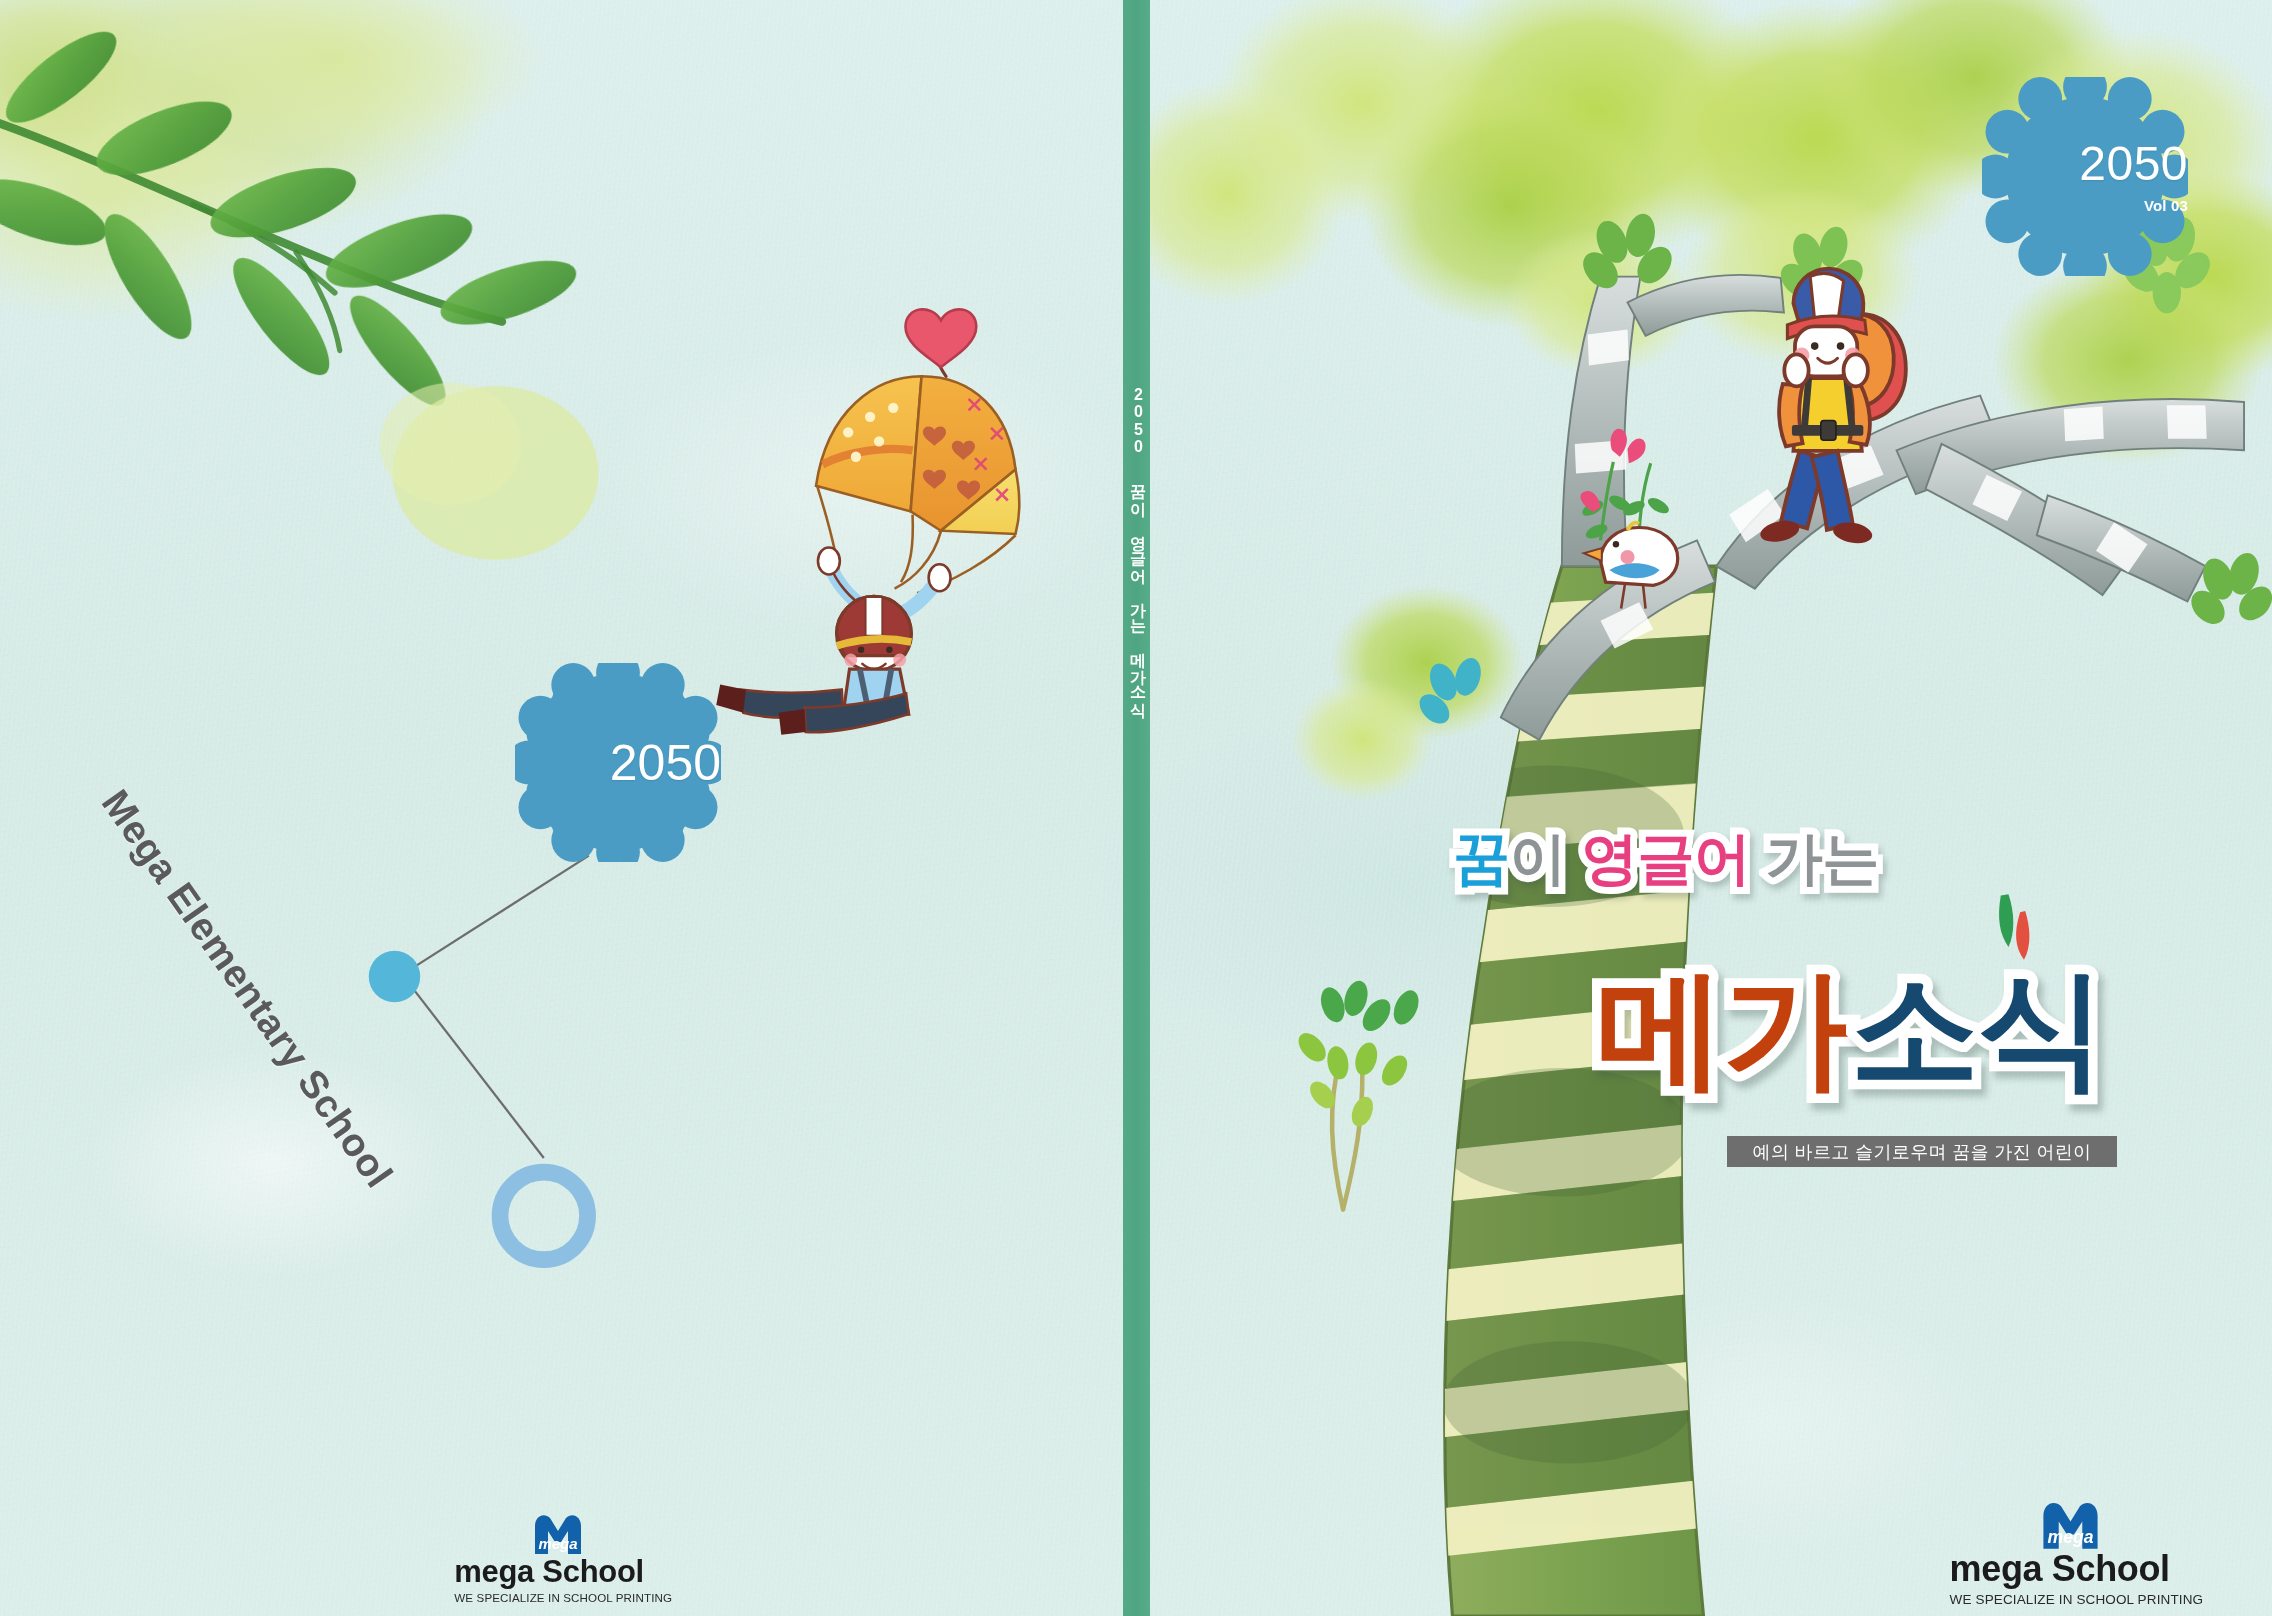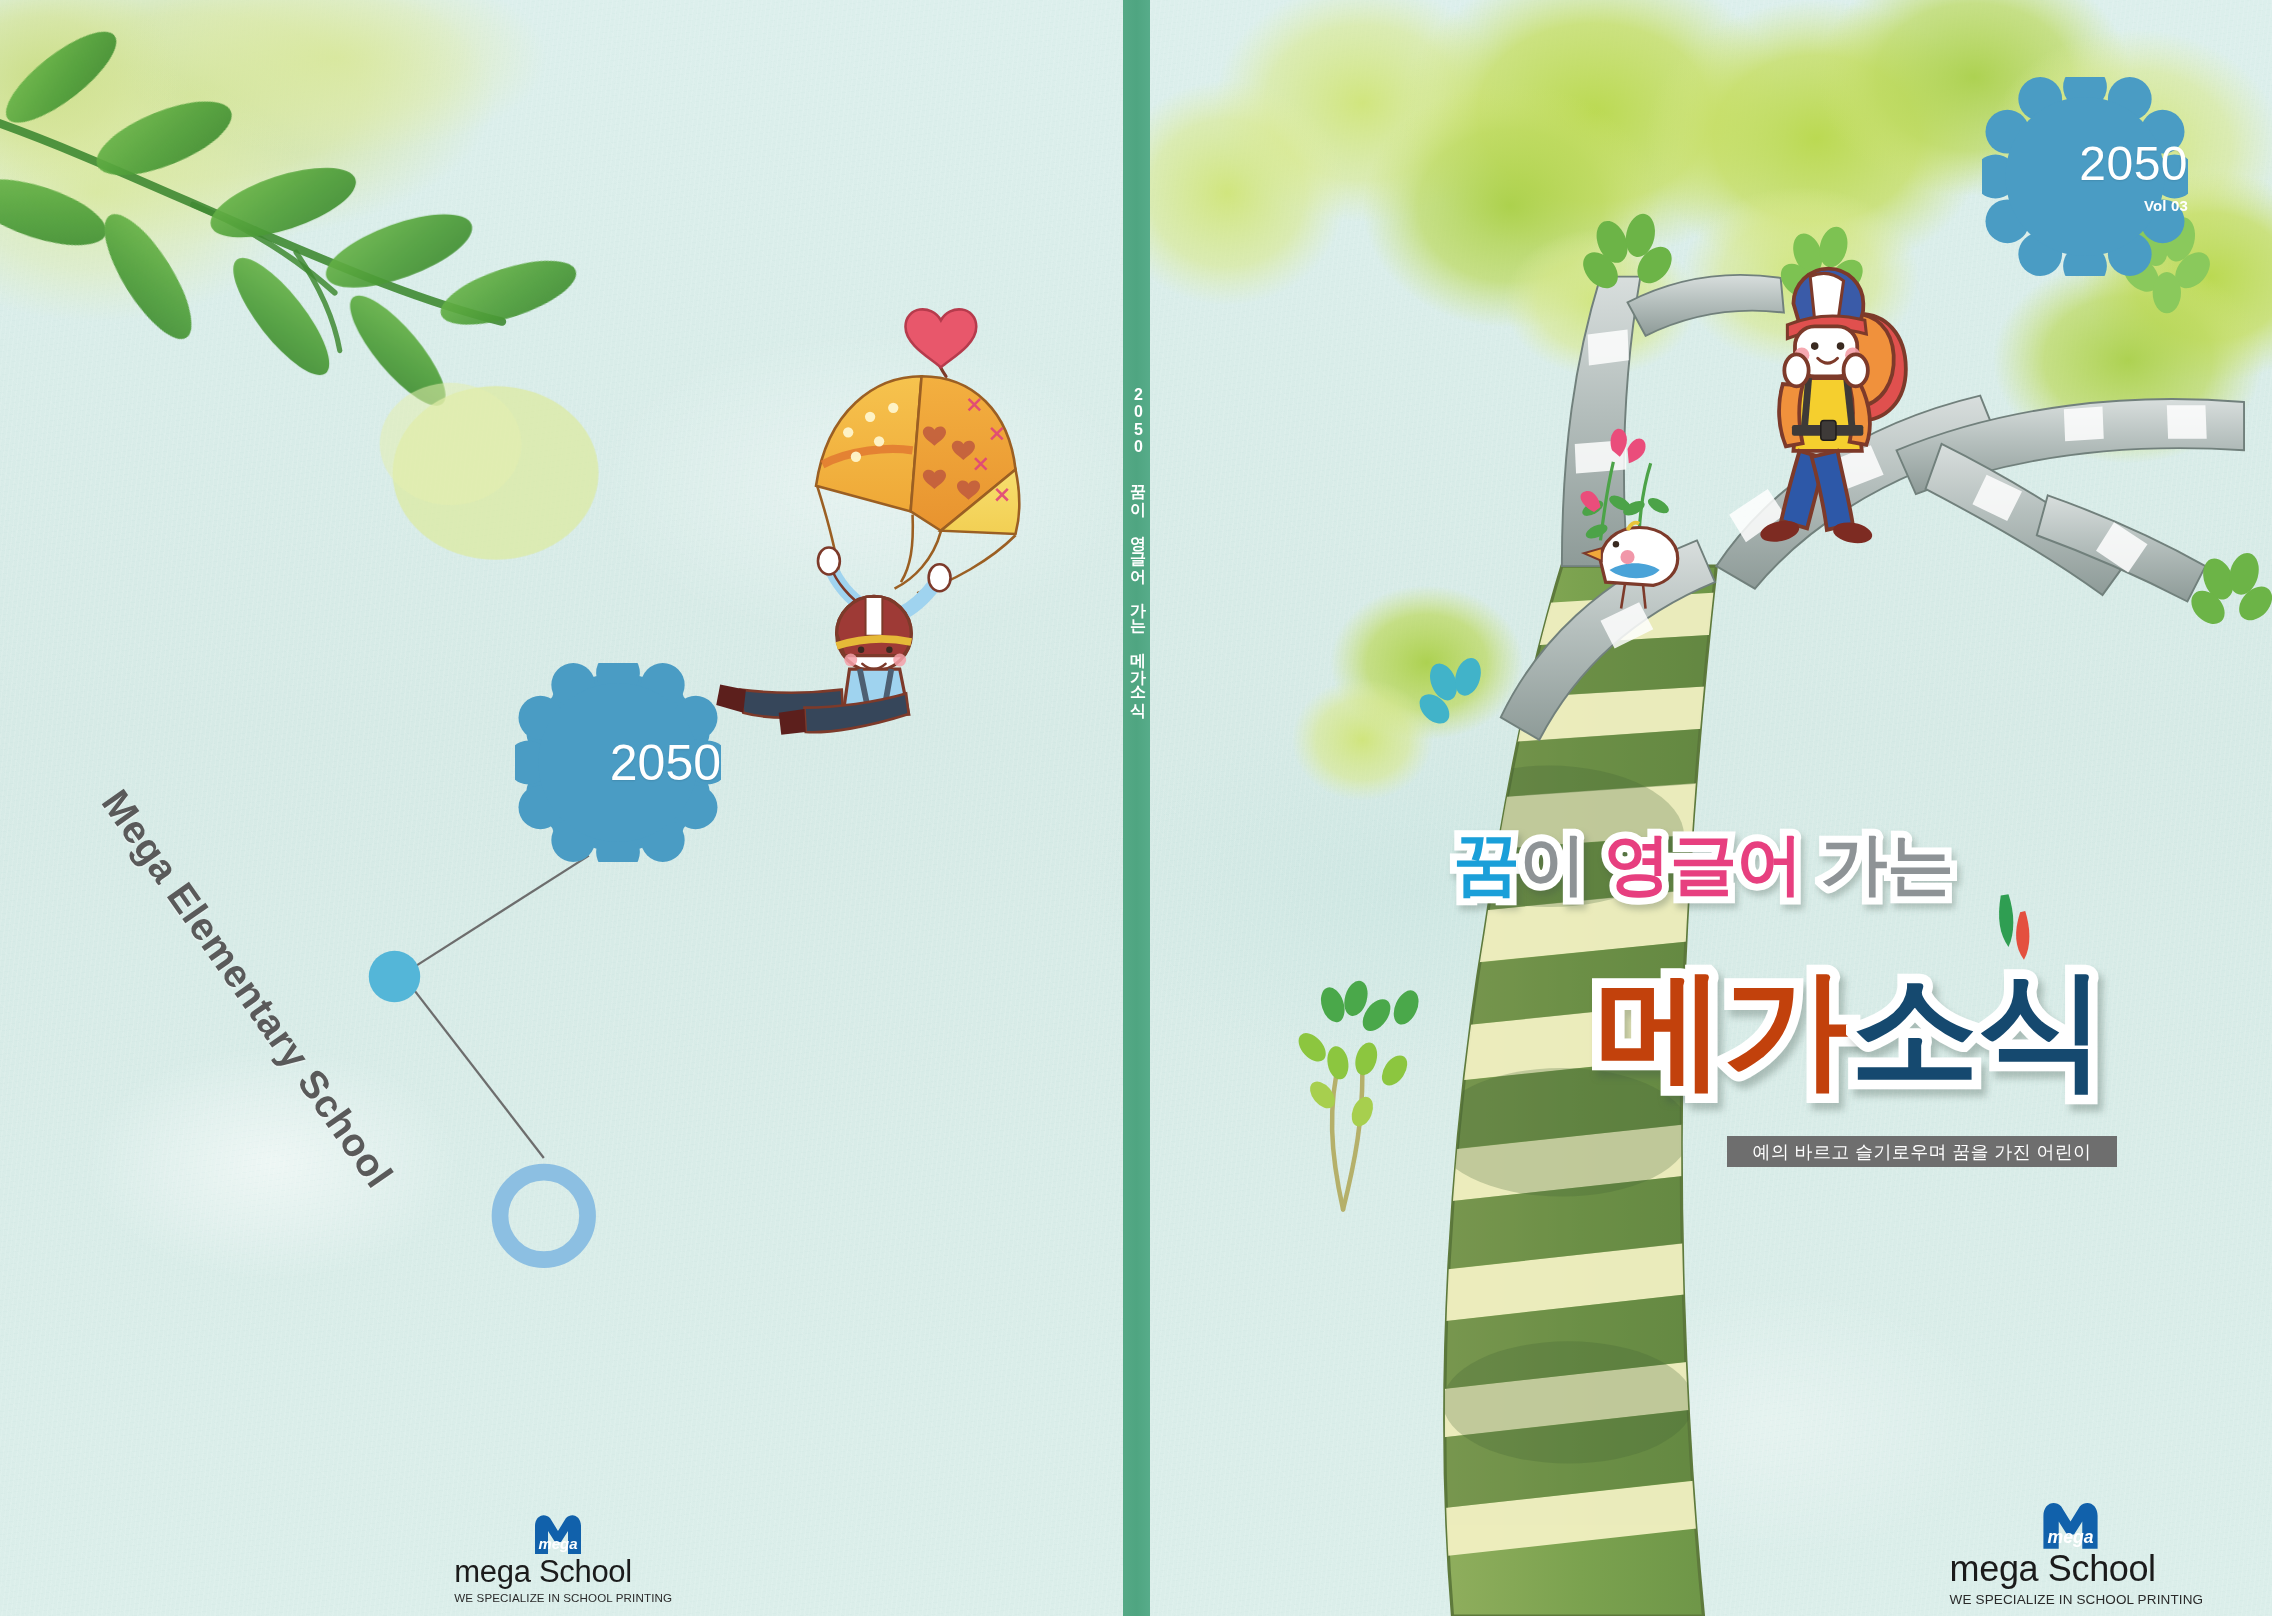--- a/index.html
+++ b/index.html
@@ -70,21 +70,21 @@
     font-size:39px;font-weight:700;color:#5a5a5a;
     letter-spacing:.015em;white-space:nowrap;
     text-shadow:1.3px 1.3px 0 rgba(255,255,255,.35);
   }
 
   
   #title-block{position:absolute;left:1416px;top:824px;width:798px;height:399px;}
 
   .title-line1{
     position:absolute;left:37px;top:6.4px;
-    font-size:67px;font-weight:800;letter-spacing:-.01em;
+    font-size:57px;font-weight:800;letter-spacing:-.01em;
     white-space:nowrap;line-height:1;
   }
   .title-line1 span{
     -webkit-text-stroke:14px #ffffff;paint-order:stroke fill;
     filter:drop-shadow(3.9px 5.1px 3.2px rgba(60,80,70,.28));
   }
   .t-blue{color:#1a9fd9;}
   .t-gray{color:#8e9396;}
   .t-pink{color:#e73f7f;}
   .t-gray2{color:#8e9396;}
@@ -107,21 +107,21 @@
     background:#6e6e6e;
     display:flex;align-items:center;justify-content:center;
     color:#fff;font-size:18px;letter-spacing:.02em;font-weight:500;
   }
 
   
   .logo{position:absolute;display:flex;align-items:center;flex-direction:column;}
   .logo .mark{position:relative;flex:0 0 auto;}
   .logo .mark svg{display:block;}
   .logo .words{display:flex;flex-direction:column;justify-content:center;}
-  .logo .w1{font-size:0;font-weight:400;color:#1b1b1b;letter-spacing:-.01em;line-height:1;}
+  .logo .w1{font-size:0;font-weight:700;color:#1b1b1b;letter-spacing:-.01em;line-height:1;}
   .logo .w2{color:#2a2a2a;letter-spacing:.01em;line-height:1;}
 
   #logo-back{left:444px;top:1511px;}
   #logo-back .mark svg{width:50px;height:45px;}
   #logo-back .words{margin-left:10.3px;}
   #logo-back .w1{font-size:31px;}
   #logo-back .w2{font-size:11.6px;margin-top:5.1px;}
 
   #logo-front{left:1938px;top:1498px;}
   #logo-front .mark svg{width:59px;height:53px;}

